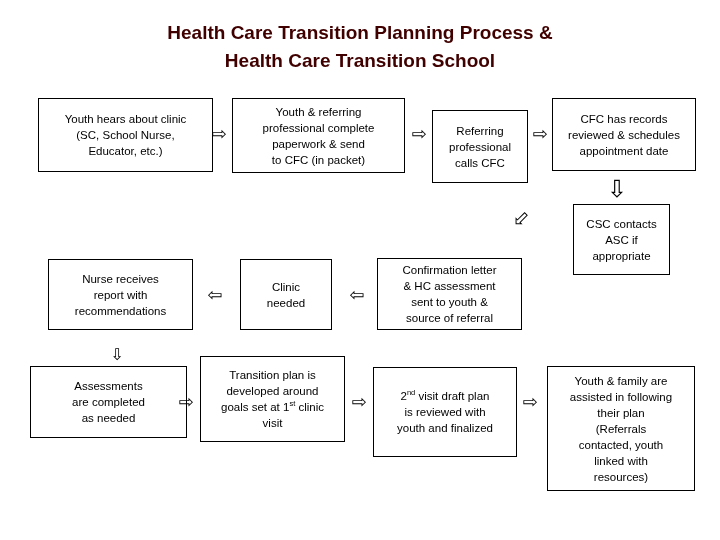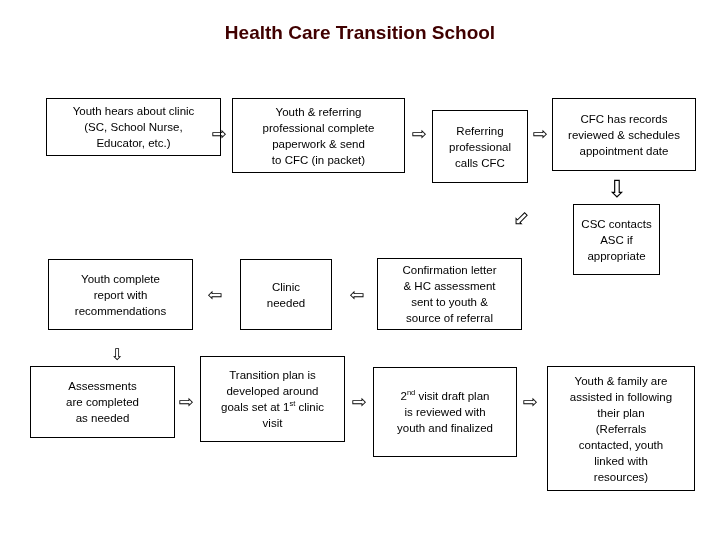--- a/index.html
+++ b/index.html
@@ -53,24 +53,25 @@
     font-size: 20px;
     transform: translate(-50%, -50%) rotate(45deg);
   }
 </style>
 </head>
 <body>
 
 <div id="slide">
 
   <div class="title">
+    <div>Health Care Transition Planning Process &amp;</div>
     <div>Health Care Transition School</div>
   </div>
 
-  <div class="fbox" style="left:46px; top:98px; width:175px; height:58px">
+  <div class="fbox" style="left:38px; top:98px; width:175px; height:74px">
     <span class="txt">Youth hears about clinic
 (SC, School Nurse,
 Educator, etc.)</span>
   </div>
 
   <span class="arrow h" style="left:219px; top:134px">⇨</span>
 
   <div class="fbox" style="left:232px; top:98px; width:173px; height:75px">
     <span class="txt">Youth &amp; referring
 professional complete
@@ -89,30 +90,30 @@
   <span class="arrow h" style="left:540px; top:134px">⇨</span>
 
   <div class="fbox" style="left:552px; top:98px; width:144px; height:73px">
     <span class="txt">CFC has records
 reviewed &amp; schedules
 appointment date</span>
   </div>
 
   <span class="arrow down-big" style="left:617px; top:189px">⇩</span>
 
-  <div class="fbox" style="left:573px; top:204px; width:87px; height:71px">
+  <div class="fbox" style="left:573px; top:204px; width:97px; height:71px">
     <span class="txt">CSC contacts
 ASC if
 appropriate</span>
   </div>
 
   <span class="arrow diag" style="left:521px; top:219px">⇩</span>
 
   <div class="fbox" style="left:48px; top:259px; width:145px; height:71px">
-    <span class="txt">Youth complete
+    <span class="txt">Nurse receives
 report with
 recommendations</span>
   </div>
 
   <span class="arrow h" style="left:215px; top:295px">⇦</span>
 
   <div class="fbox" style="left:240px; top:259px; width:92px; height:71px">
     <span class="txt">Clinic
 needed</span>
   </div>
@@ -121,21 +122,21 @@
 
   <div class="fbox" style="left:377px; top:258px; width:145px; height:72px">
     <span class="txt">Confirmation letter
 &amp; HC assessment
 sent to youth &amp;
 source of referral</span>
   </div>
 
   <span class="arrow down-small" style="left:117px; top:355px">⇩</span>
 
-  <div class="fbox" style="left:30px; top:366px; width:145px; height:72px">
+  <div class="fbox" style="left:30px; top:366px; width:157px; height:72px">
     <span class="txt">Assessments
 are completed
 as needed</span>
   </div>
 
   <span class="arrow h" style="left:186px; top:402px">⇨</span>
 
   <div class="fbox" style="left:200px; top:356px; width:145px; height:86px">
     <span class="txt"><span>Transition plan is
 developed around

